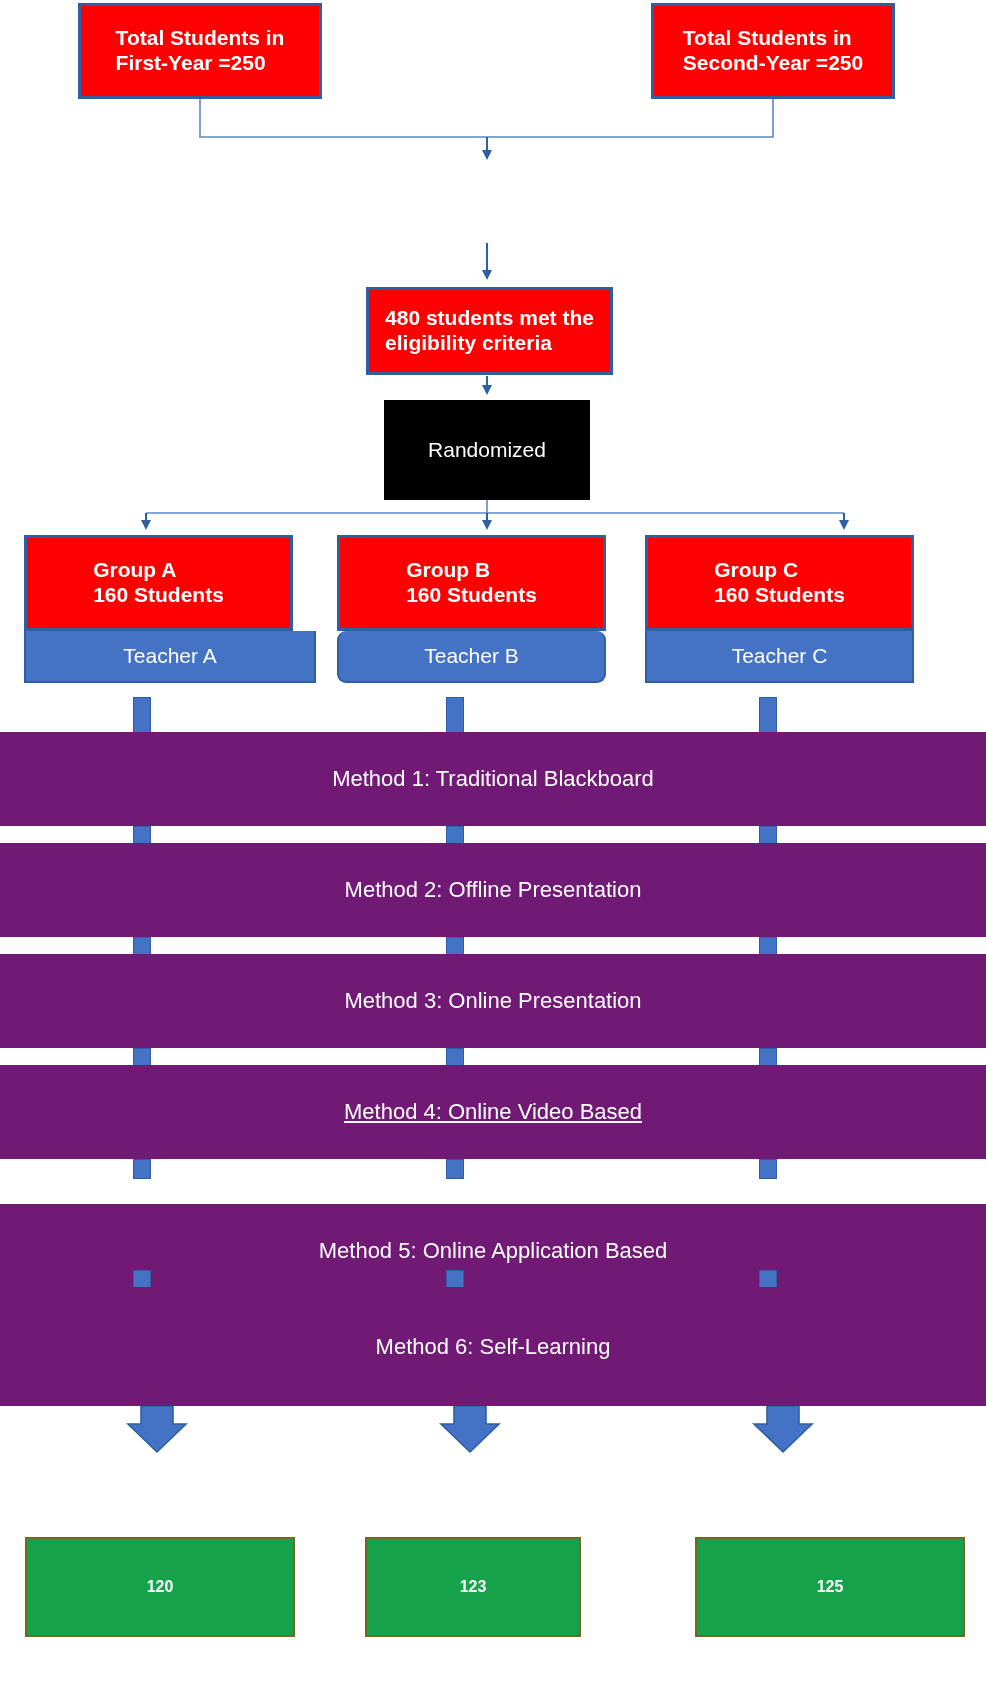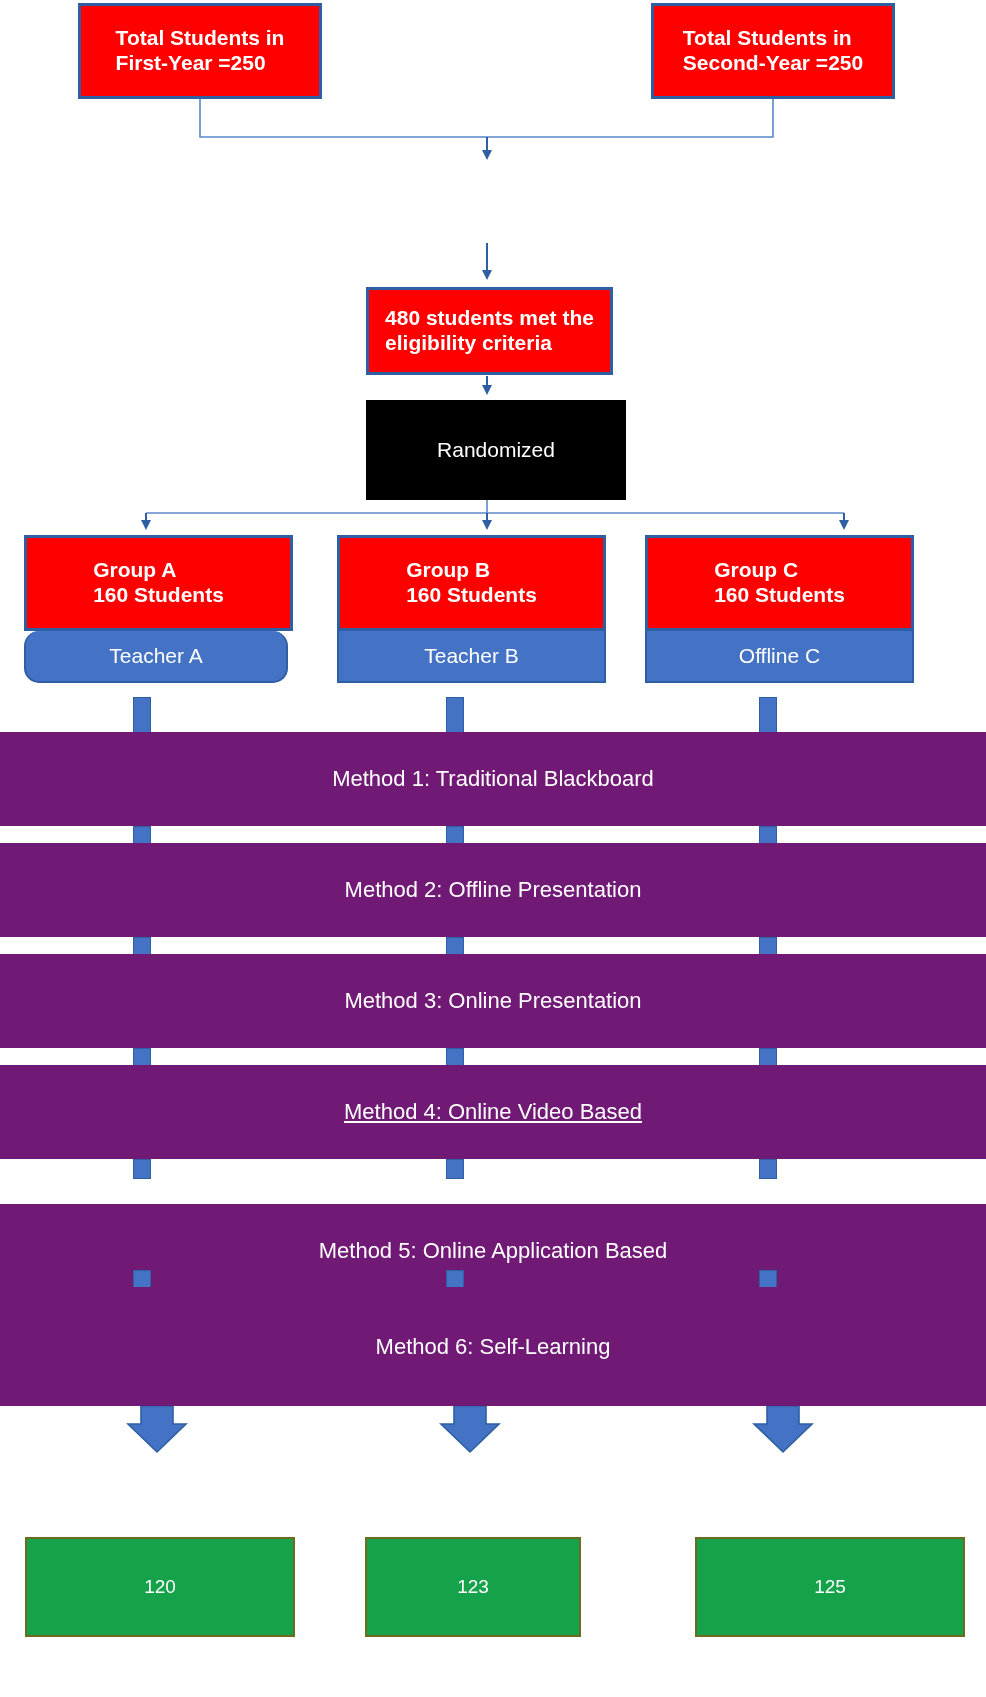--- a/index.html
+++ b/index.html
@@ -48,22 +48,22 @@
   .method-bar {
     background: #701a75;
     font-size: 22px;
     font-weight: 400;
     left: 0;
     width: 986px;
   }
   .green-box {
     background: #15A24A;
     border: 2px solid #6E6B1F;
-    font-size: 19px;
-    font-weight: 400;
+    font-size: 16px;
+    font-weight: 700;
   }
   .final-bar {
     background: #FF0000;
     border: 3px solid #2E5FA3;
     font-size: 22px;
     font-weight: 700;
   }
   .connector {
     position: absolute;
     background: #4472C4;
@@ -118,46 +118,46 @@
     <span>Total Students in
 Second-Year =250</span>
   </div>
 
 
   <div class="box red-box" style="left:366px; top:287px; width:247px; height:88px;">
     <span>480 students met the
 eligibility criteria</span>
   </div>
 
-  <div class="box black-box" style="left:366px; top:400px; width:260px; height:100px;">
+  <div class="box black-box" style="left:384px; top:400px; width:206px; height:100px;">
     <span>Randomized</span>
   </div>
 
   <div class="box red-box" style="left:24px; top:535px; width:269px; height:96px;">
     <span>Group A
 160 Students</span>
   </div>
-  <div class="box blue-box" style="left:24px; top:631px; width:264px; height:52px;border-radius:15px;">
+  <div class="box blue-box" style="left:24px; top:631px; width:292px; height:52px;">
     <span>Teacher A</span>
   </div>
 
   <div class="box red-box" style="left:337px; top:535px; width:269px; height:96px;">
     <span>Group B
 160 Students</span>
   </div>
-  <div class="box blue-box" style="left:337px; top:631px; width:269px; height:52px;">
+  <div class="box blue-box" style="left:337px; top:631px; width:269px; height:52px;border-radius:9px;">
     <span>Teacher B</span>
   </div>
 
   <div class="box red-box" style="left:645px; top:535px; width:269px; height:96px;">
     <span>Group C
 160 Students</span>
   </div>
   <div class="box blue-box" style="left:645px; top:631px; width:269px; height:52px;">
-    <span>Offline C</span>
+    <span>Teacher C</span>
   </div>
 
   <div class="connector" style="left:133px; top:697px; width:18px; height:40px;"></div>
   <div class="connector" style="left:446px; top:697px; width:18px; height:40px;"></div>
   <div class="connector" style="left:759px; top:697px; width:18px; height:40px;"></div>
 
   <div class="box method-bar" style="top:732px; height:94px;">
     <span>Method 1: Traditional Blackboard</span>
   </div>
 

